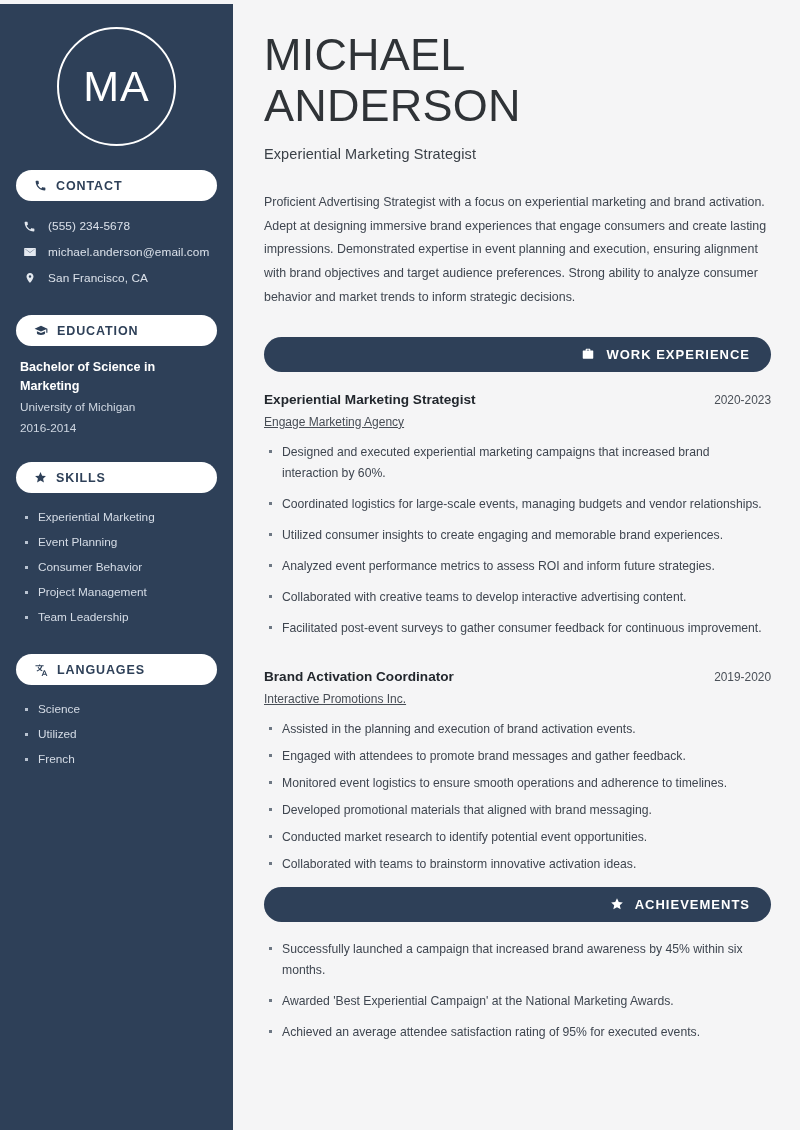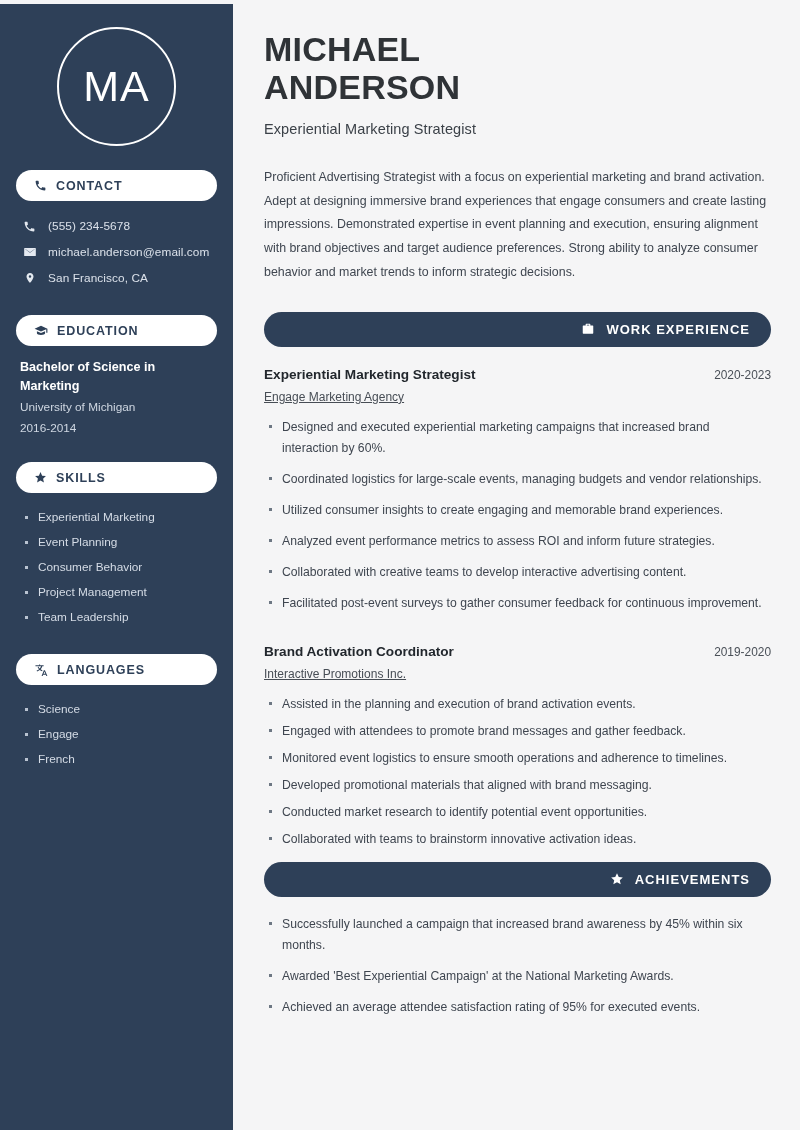--- a/index.html
+++ b/index.html
@@ -125,22 +125,22 @@
 
   
   .main {
     flex: 1;
     background: #f5f5f6;
     padding: 26px 29px 0 31px;
   }
 
   .name-line {
     color: #2f3337;
-    font-size: 34px;
-    font-weight: bold;
+    font-size: 45px;
+    font-weight: normal;
     line-height: 1.13;
     letter-spacing: 0.2px;
   }
   .job-title {
     color: #3b4148;
     font-size: 14.5px;
     margin-top: 14px;
     letter-spacing: 0.1px;
   }
 
@@ -299,21 +299,21 @@
       <span class="ic">
         <svg width="14" height="14" viewBox="0 0 24 24" fill="#2e4058">
             <path d="M2.5 4h6.3V2.6h1.6V4h6.1v1.5h-2.3c-.5 2.1-1.5 3.9-2.9 5.3 1 .8 2.1 1.4 3.3 1.9l-.7 1.5c-1.5-.6-2.8-1.4-3.9-2.4-1.3 1.1-2.9 2-4.8 2.6l-.7-1.5c1.7-.5 3.1-1.2 4.2-2.2C7.6 9.5 6.8 8.2 6.3 6.7l1.5-.4c.4 1.2 1 2.3 1.9 3.2 1.1-1.1 1.9-2.5 2.3-4.1H2.5V4zM16.9 12.6h1.8L23 22.4h-1.8l-1-2.4h-4.4l-1 2.4h-1.8l3.9-9.8zm-.5 5.9h3l-1.5-3.8-1.5 3.8z"></path>
           </svg>
       </span>
       <span class="pill-label">LANGUAGES</span>
     </div>
 
     <ul class="side-list">
       <li>Science</li>
-      <li>Engage</li>
+      <li>Utilized</li>
       <li>French</li>
     </ul>
 
   </aside>
 
   <main class="main">
 
     <h1 class="name-line">MICHAEL</h1>
     <h1 class="name-line">ANDERSON</h1>
     <div class="job-title">Experiential Marketing Strategist</div>

